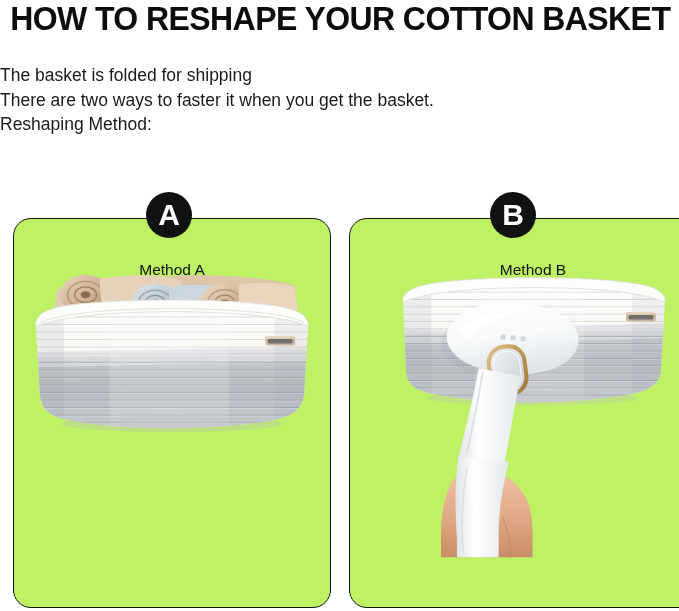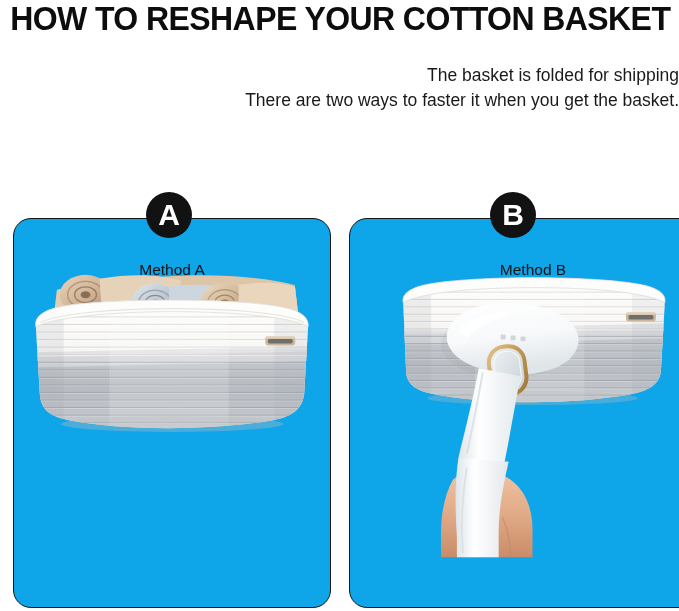--- a/index.html
+++ b/index.html
@@ -30,35 +30,35 @@
     color: #0d0d0d;
     transform: scaleX(0.97);
     transform-origin: center top;
     white-space: nowrap;
   }
   .intro {
     position: absolute;
     top: 63px;
     left: 0;
     width: 679px;
-    text-align: right;
+    text-align: left;
     font-size: 17.5px;
     line-height: 24.5px;
     color: #1a1a1a;
   }
   .intro div { white-space: nowrap; }
 
   
   .card {
     position: absolute;
     top: 218px;
     height: 390px;
     border: 1.5px solid #141414;
     border-radius: 18px;
-    background: #0ea5e9;
+    background: #bef264;
     overflow: hidden;
     box-sizing: border-box;
   }
   #card-a { left: 13px;  width: 318px; }
   #card-b { left: 349px; width: 368px; }
 
   .card-heading {
     position: absolute;
     top: 38px;
     left: 0;
@@ -96,20 +96,21 @@
   .art svg { display: block; width: 100%; height: 100%; }
 </style>
 </head>
 <body>
 
 <div class="page-title">HOW TO RESHAPE YOUR COTTON BASKET</div>
 
 <div class="intro">
   <div>The basket is folded for shipping</div>
   <div>There are two ways to faster it when you get the basket.</div>
+  <div>Reshaping Method:</div>
 </div>
 
 <div class="card" id="card-a">
 
   <div class="card-heading">
     <div class="lbl">Method A</div>
     <div class="desc">
       <div>Stuffing the basket with blan-</div>
       <div>kets and pillows for several days</div>
     </div>

